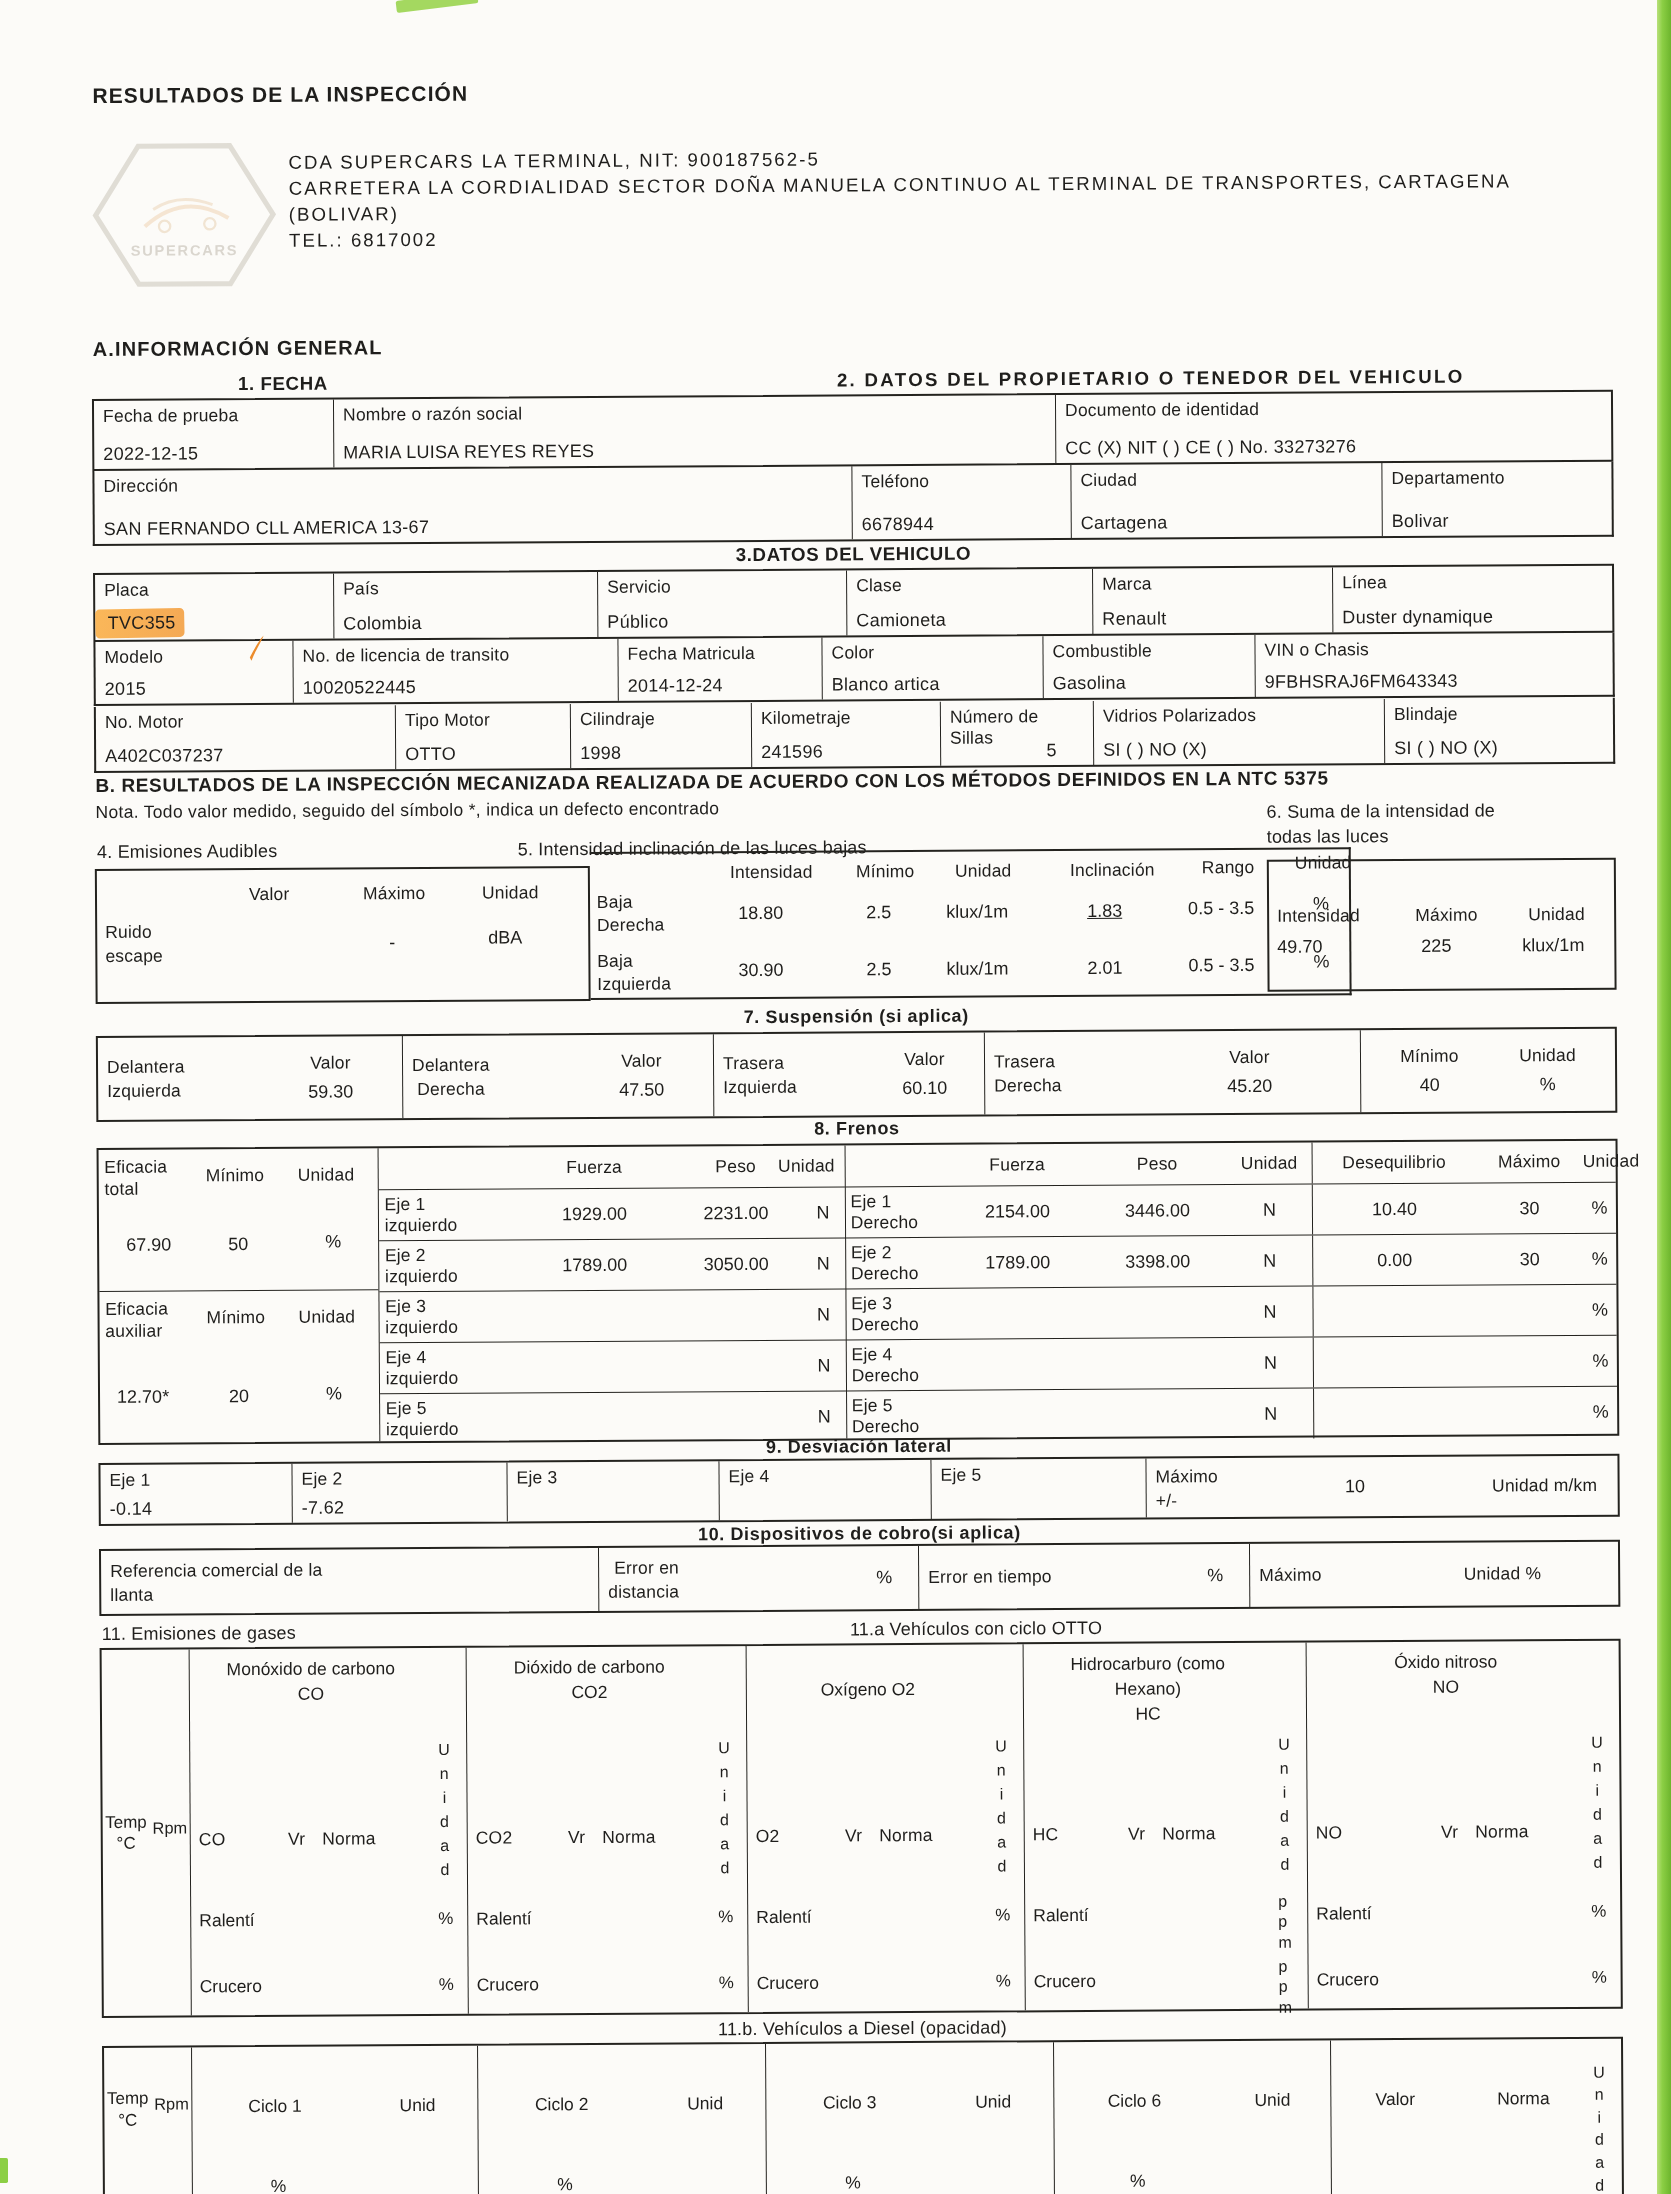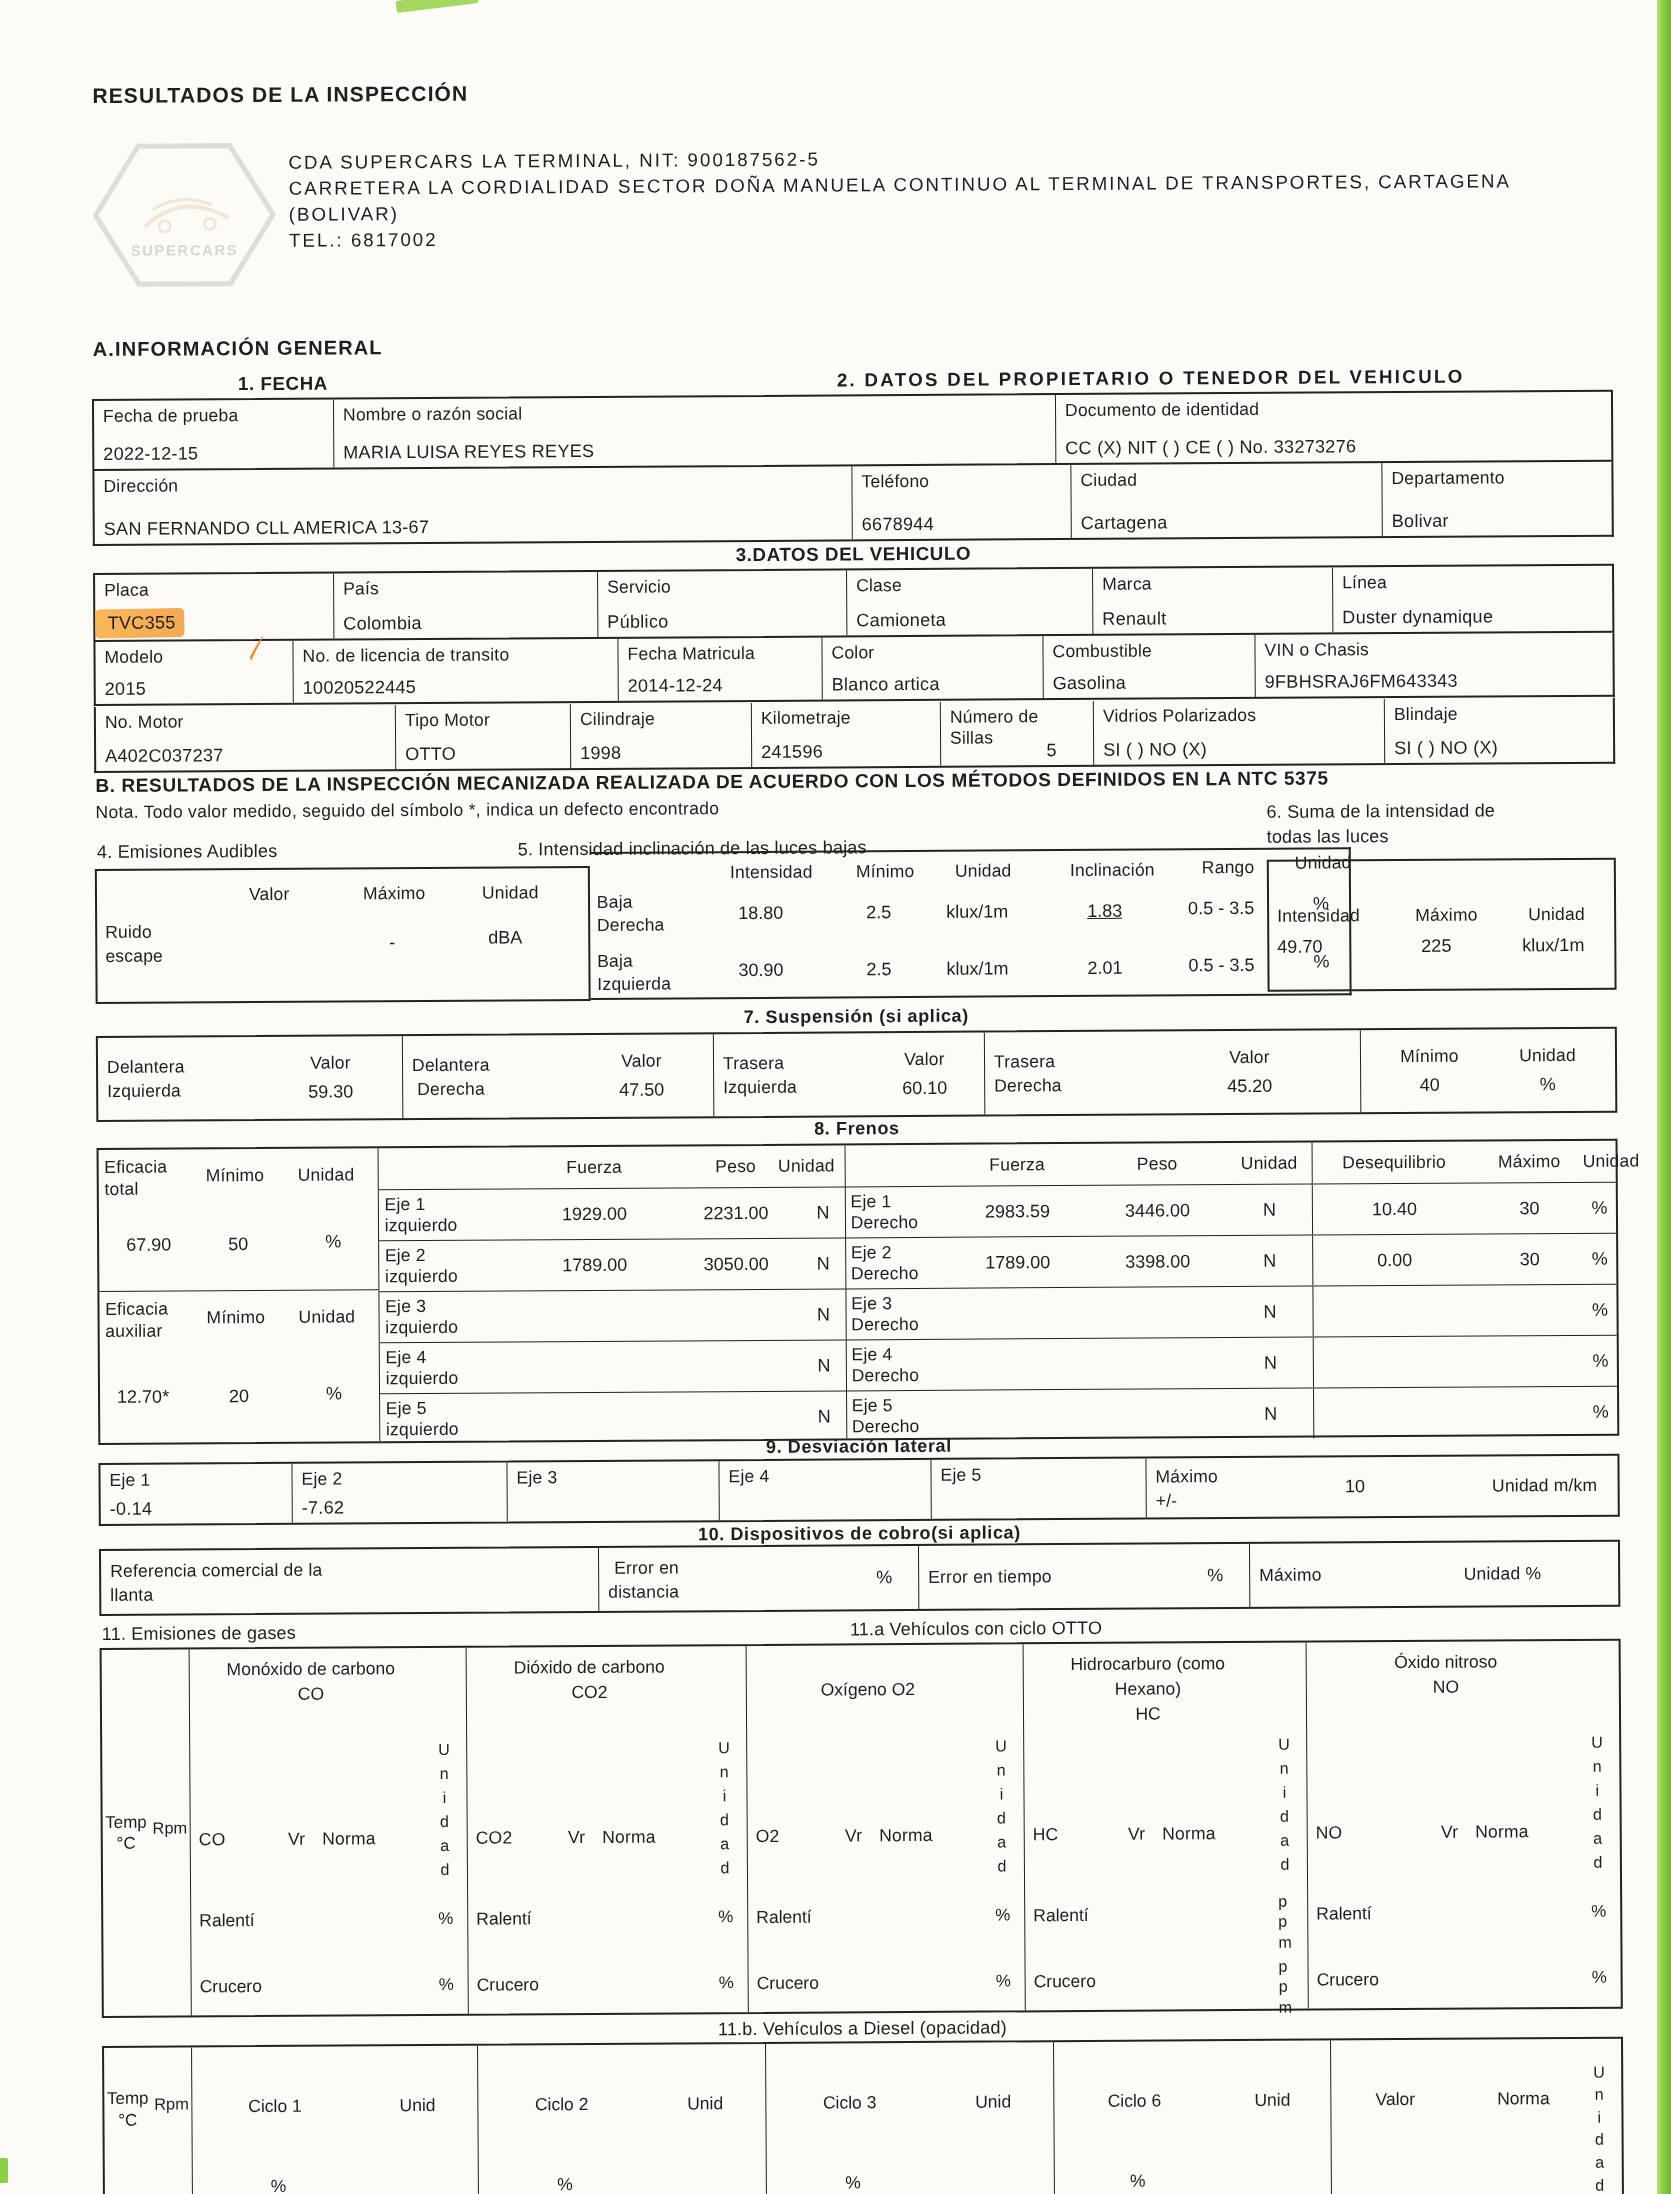--- a/index.html
+++ b/index.html
@@ -429,21 +429,21 @@
           <div class="lbl cc">Fuerza</div>
           <div class="lbl cc">Peso</div>
           <div class="lbl cc">Unidad</div>
           <div class="lbl cc deseq-b">Desequilibrio</div>
           <div class="lbl cc">Máximo</div>
           <div class="lbl cc">Unidad</div>
         </div>
         <div class="f-row" style="grid-template-columns:102px 141px 139px 85px 164px 107px 1fr;">
           <div class="lbl pre" style="padding-left:5.7px;line-height:21.5px;">Eje 1
 Derecho</div>
-          <div class="num cc">2983.59</div>
+          <div class="num cc">2154.00</div>
           <div class="num cc">3446.00</div>
           <div class="num cc">N</div>
           <div class="num cc deseq-b">10.40</div>
           <div class="num cc">30</div>
           <div class="num cc">%</div>
         </div>
         <div class="f-row" style="grid-template-columns:102px 141px 139px 85px 164px 107px 1fr;">
           <div class="lbl pre" style="padding-left:5.7px;line-height:21.5px;">Eje 2
 Derecho</div>
           <div class="num cc">1789.00</div>

